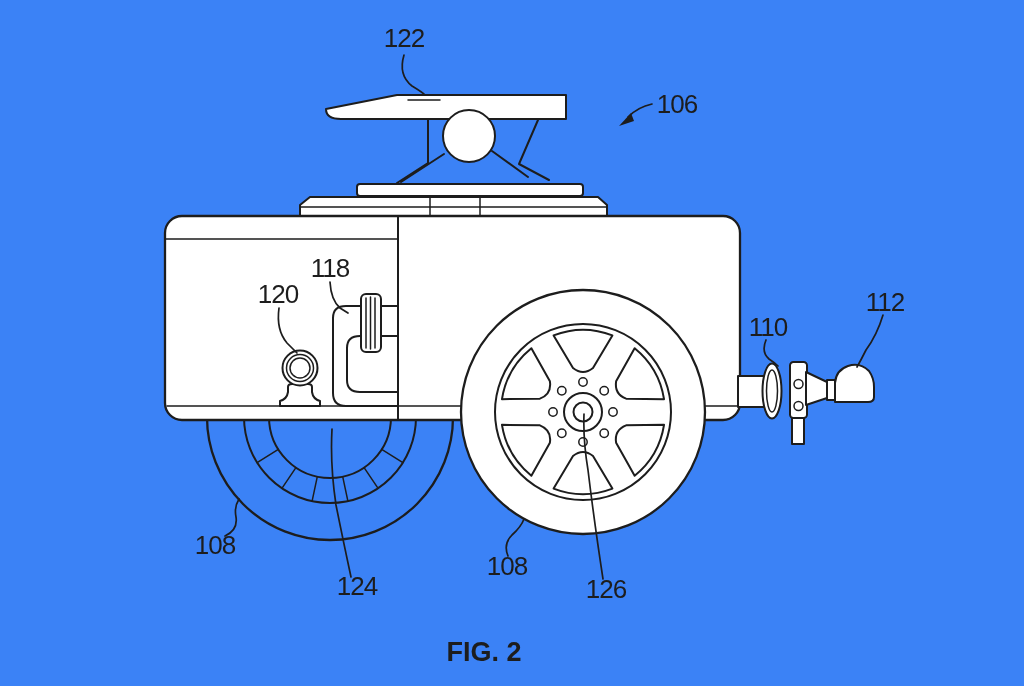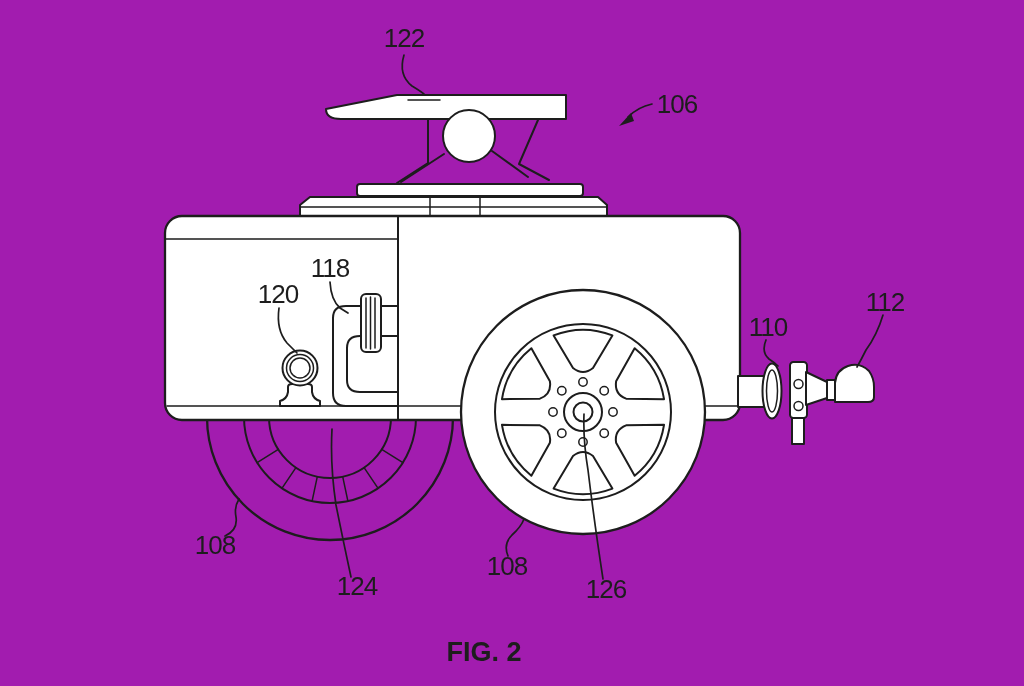--- a/index.html
+++ b/index.html
@@ -1,20 +1,20 @@
 <!DOCTYPE html>
 <html><head>
 <meta charset="utf-8">
 <style>
   html,body{
     margin:0;padding:0;background:#ffffff;
     font-family:"Liberation Sans",sans-serif;
   }
   .stage{
-    position:relative;width:1024px;height:686px;background:#a21caf;overflow:hidden;
+    position:relative;width:1024px;height:686px;background:#3b82f6;overflow:hidden;
   }
   svg{display:block}
   .ln{stroke:#1d1d1d;fill:none;stroke-width:2;stroke-linecap:round;stroke-linejoin:round}
   .ln2{stroke:#1d1d1d;fill:none;stroke-width:2.3;stroke-linecap:round;stroke-linejoin:round}
   .thin{stroke:#1d1d1d;fill:none;stroke-width:1.5;stroke-linecap:round}
   .fw{fill:#ffffff}
   .leader{stroke:#1d1d1d;fill:none;stroke-width:1.7;stroke-linecap:round}
   .lbl{font-family:"Liberation Sans",sans-serif;font-size:26px;fill:#1d1d1d;
        text-anchor:middle;letter-spacing:-1px}
   .caption{font-family:"Liberation Sans",sans-serif;font-size:27px;font-weight:bold;

